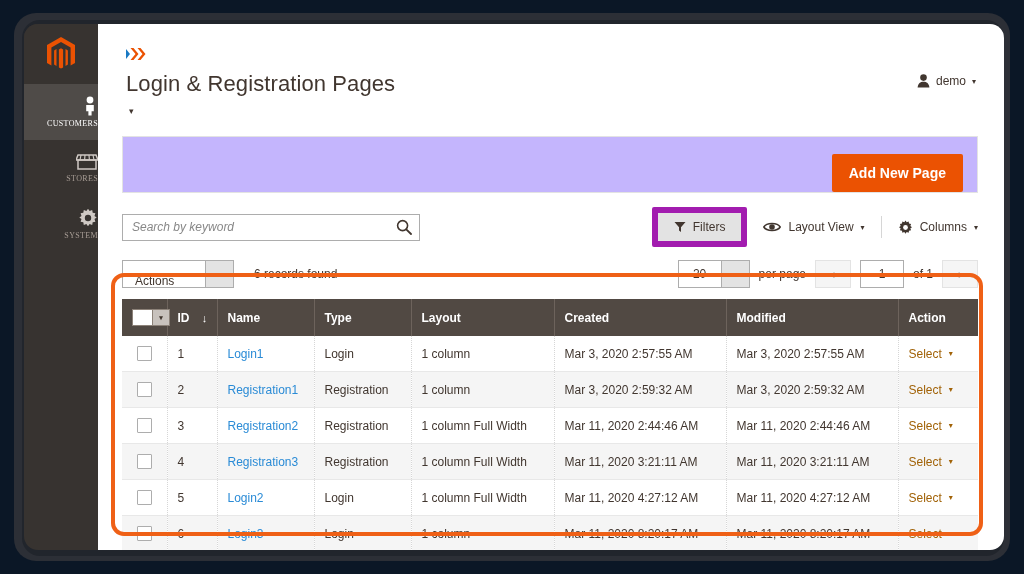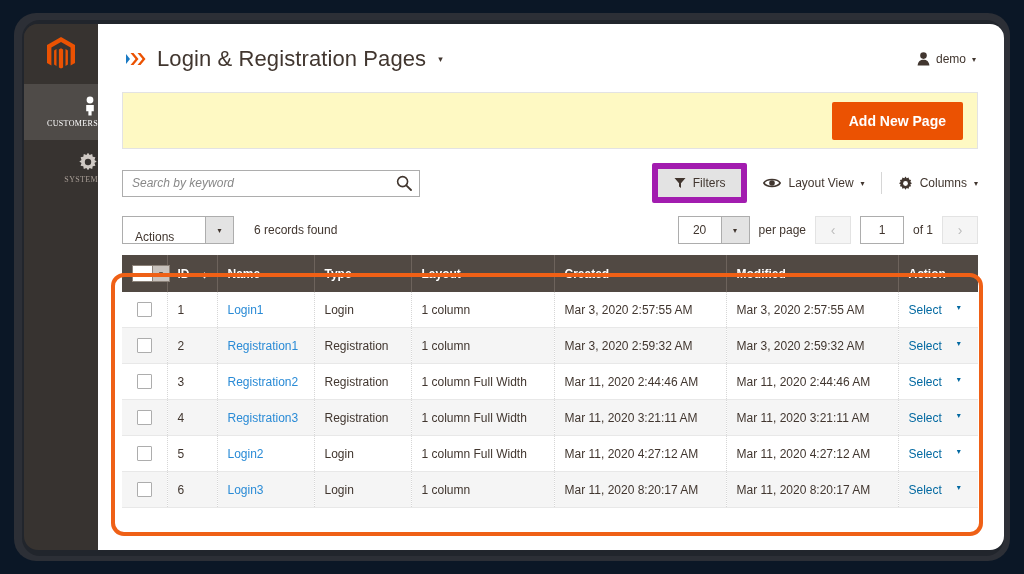--- a/index.html
+++ b/index.html
@@ -94,22 +94,22 @@
   }
 
   
   .page-header {
     display: flex;
     align-items: center;
     padding: 22px 28px 14px 30px;
   }
   .page-title-wrap {
     display: flex;
-    align-items: center;
     gap: 9px;
+    flex-direction: column;
   }
   .page-title {
     font-size: 22px;
     color: #41362f;
     font-weight: normal;
     letter-spacing: 0.1px;
   }
   .title-caret {
     font-size: 9px;
     color: #41362f;
@@ -123,24 +123,24 @@
     color: #41362f;
     font-size: 12px;
     cursor: pointer;
   }
   .header-right .caret { font-size: 8px; }
 
   
   .page-actions {
     margin: 6px 26px 0 26px;
     height: 57px;
-    background: #fef9c3;
+    background: #c4b5fd;
     border: 1px solid #e3e3e3;
     display: flex;
-    align-items: center;
+    align-items: flex-end;
     justify-content: flex-end;
     padding-right: 14px;
     padding-left: 47px;
   }
   .btn-primary {
     background: #eb5202;
     color: #ffffff;
     border: none;
     border-radius: 2px;
     font-size: 14px;
@@ -361,24 +361,24 @@
     display: block;
     margin: 0 auto;
     cursor: pointer;
   }
   .cell-link {
     color: #2a8bd6;
     text-decoration: none;
     cursor: pointer;
   }
   .select-action {
-    color: #0369a1;
+    color: #a16207;
     display: inline-flex;
-    align-items: flex-start;
-    gap: 15px;
+    align-items: center;
+    gap: 7px;
     cursor: pointer;
   }
   .select-action .caret { font-size: 8px; }
 
   
   .annotation-highlight {
     position: absolute;
     left: 111px;
     top: 273px;
     width: 872px;
@@ -411,20 +411,30 @@
     <div class="nav-item active">
       <span class="nav-glyph">
         <svg width="16" height="20" viewBox="0 0 16 20">
           <circle cx="8" cy="4" r="3.4" fill="#ffffff"></circle>
           <path d="M4.2 9 h7.6 v6.2 h-2.2 v4.4 h-3.2 v-4.4 h-2.2 Z" fill="#ffffff"></path>
         </svg>
       </span>
       <span class="nav-label">CUSTOMERS</span>
     </div>
 
+    <div class="nav-item">
+      <span class="nav-glyph">
+        <svg width="22" height="18" viewBox="0 0 22 18">
+          <path d="M2 2 h18 l2 5 h-22 Z" fill="none" stroke="#cfc9c4" stroke-width="1.5"></path>
+          <path d="M5 2 L4 7 M9 2 L8.6 7 M13 2 L13.4 7 M17 2 L18 7" stroke="#cfc9c4" stroke-width="1.2"></path>
+          <rect x="2" y="7" width="18" height="9" fill="none" stroke="#cfc9c4" stroke-width="1.5"></rect>
+        </svg>
+      </span>
+      <span class="nav-label">STORES</span>
+    </div>
 
     <div class="nav-item">
       <span class="nav-glyph">
         <svg width="20" height="20" viewBox="0 0 20 20">
           <path d="M10 0.8 l1.6 2.2 2.6-0.9 0.5 2.7 2.7 0.5 -0.9 2.6 2.2 1.6 -2.2 1.6 0.9 2.6 -2.7 0.5 -0.5 2.7 -2.6-0.9 -1.6 2.2 -1.6-2.2 -2.6 0.9 -0.5-2.7 -2.7-0.5 0.9-2.6 -2.2-1.6 2.2-1.6 -0.9-2.6 2.7-0.5 0.5-2.7 2.6 0.9 Z" fill="#cfc9c4"></path>
           <circle cx="10" cy="10" r="3.2" fill="#373330"></circle>
         </svg>
       </span>
       <span class="nav-label">SYSTEM</span>
     </div>

